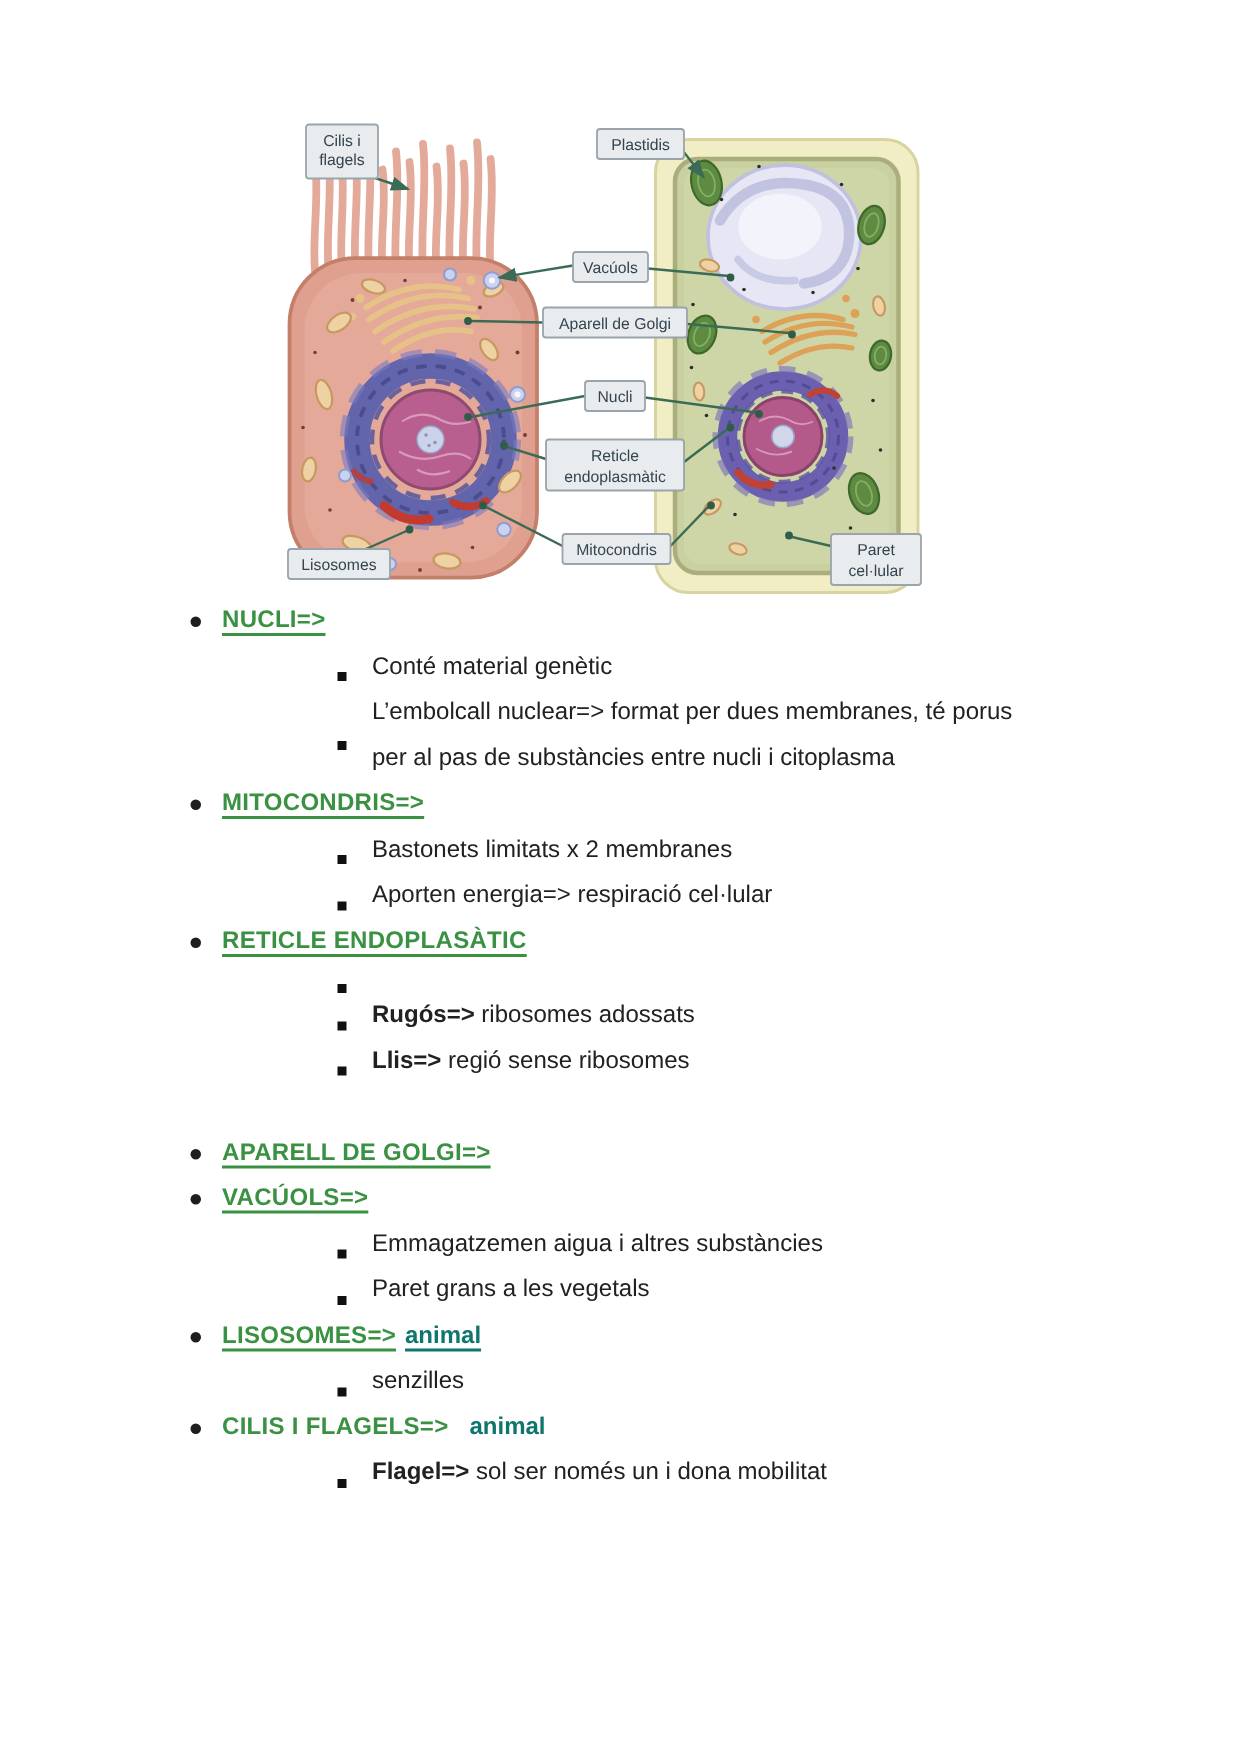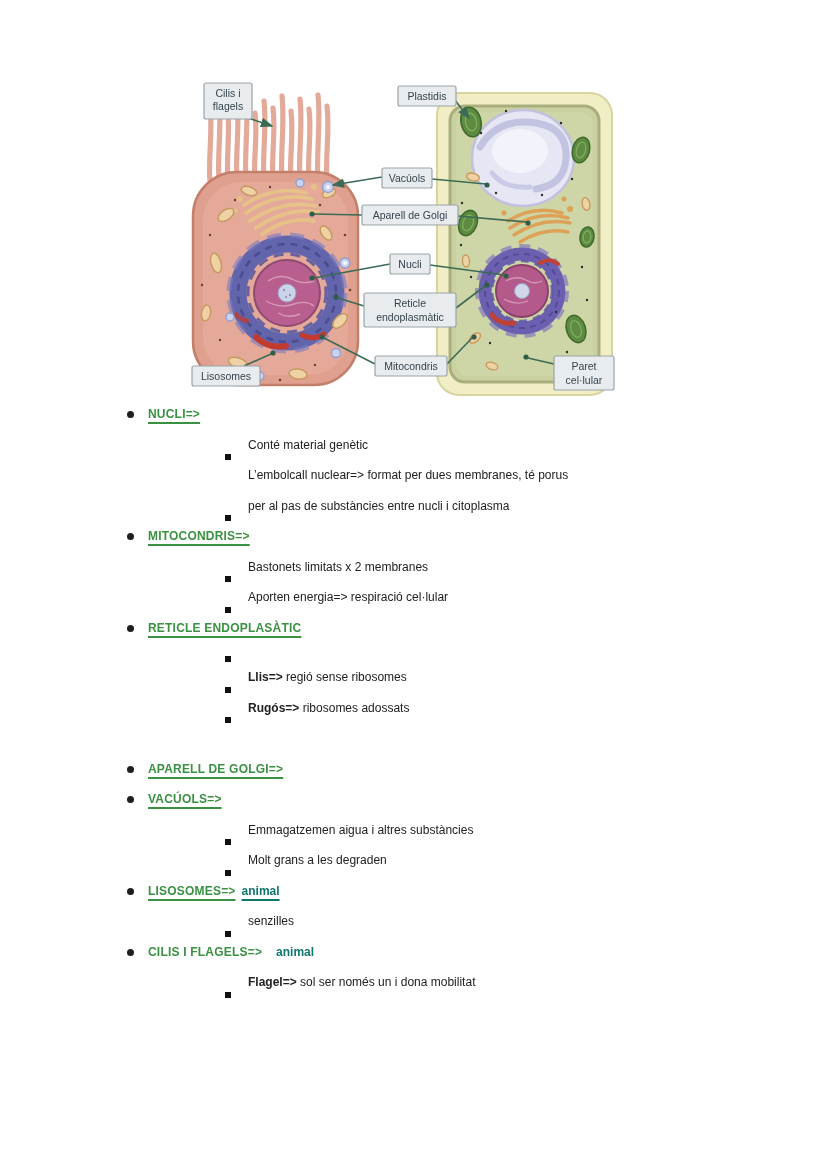--- a/index.html
+++ b/index.html
@@ -1,28 +1,28 @@
 <!DOCTYPE html>
 <html><head>
 <meta charset="utf-8">
 <style>
   html,body{margin:0;padding:0;background:#ffffff;}
   .page{position:relative;width:828px;height:1151px;background:#fff;overflow:hidden;
         font-family:"Liberation Sans",sans-serif;color:#212121;}
   .diagram{position:absolute;left:140px;top:75px;width:530px;height:330px;}
   .diagram svg{display:block;}
   .diagram text{font-family:"Liberation Sans",sans-serif;font-size:10.5px;fill:#35444e;}
-  .notes{position:absolute;left:127px;top:399px;width:680px;font-size:12px;}
+  .notes{position:absolute;left:127px;top:399px;width:680px;font-size:16px;}
   .hrow{display:flex;align-items:flex-start;line-height:30.5px;height:30.5px;}
   .dot{width:7px;height:7px;border-radius:50%;background:#1e1e1e;margin:12px 14px 0 0;flex:none;}
   .h{color:#3a9142;font-weight:bold;letter-spacing:.2px;white-space:pre;}
   .u{text-decoration:underline;text-decoration-thickness:1.5px;text-underline-offset:3.5px;}
   .suffix-red{color:#0f766e;font-weight:bold;margin-left:6px;white-space:pre;}
   .sp2{margin-left:14px;}
-  .item{display:flex;align-items:flex-end;}
+  .item{display:flex;align-items:center;}
   .sq{width:6px;height:6px;background:#101010;margin:13px 0 0 98px;flex:none;}
   .itext{margin-left:17px;line-height:30.5px;max-width:510px;}
   .b{font-weight:bold;}
   .gap{margin-bottom:30.5px;}
 </style>
 </head>
 <body>
 
 <div class="page">
 
@@ -320,26 +320,26 @@
       <div class="hrow">
         <span class="dot"></span>
         <span class="h u">RETICLE ENDOPLASÀTIC</span>
         <span class="suffix-red"></span>
       </div>
       <div class="item">
         <span class="sq"></span>
       </div>
       <div class="item">
         <span class="sq"></span>
+        <div class="itext"><span class="b">Rugós=&gt;</span><span> ribosomes adossats</span></div>
+      </div>
+      <div class="item">
+        <span class="sq"></span>
         <div class="itext"><span class="b">Llis=&gt;</span><span> regió sense ribosomes</span></div>
       </div>
-      <div class="item">
-        <span class="sq"></span>
-        <div class="itext"><span class="b">Rugós=&gt;</span><span> ribosomes adossats</span></div>
-      </div>
     </div>
 
     <div>
       <div class="hrow">
         <span class="dot"></span>
         <span class="h u">APARELL DE GOLGI=&gt;</span>
         <span class="suffix-red"></span>
       </div>
     </div>
 
@@ -348,21 +348,21 @@
         <span class="dot"></span>
         <span class="h u">VACÚOLS=&gt;</span>
         <span class="suffix-red"></span>
       </div>
       <div class="item">
         <span class="sq"></span>
         <div class="itext"><span>Emmagatzemen aigua i altres substàncies</span></div>
       </div>
       <div class="item">
         <span class="sq"></span>
-        <div class="itext"><span>Molt grans a les degraden</span></div>
+        <div class="itext"><span>Paret grans a les vegetals</span></div>
       </div>
     </div>
 
     <div>
       <div class="hrow">
         <span class="dot"></span>
         <span class="h u">LISOSOMES=&gt;</span>
         <span class="suffix-red u">animal</span>
       </div>
       <div class="item">

